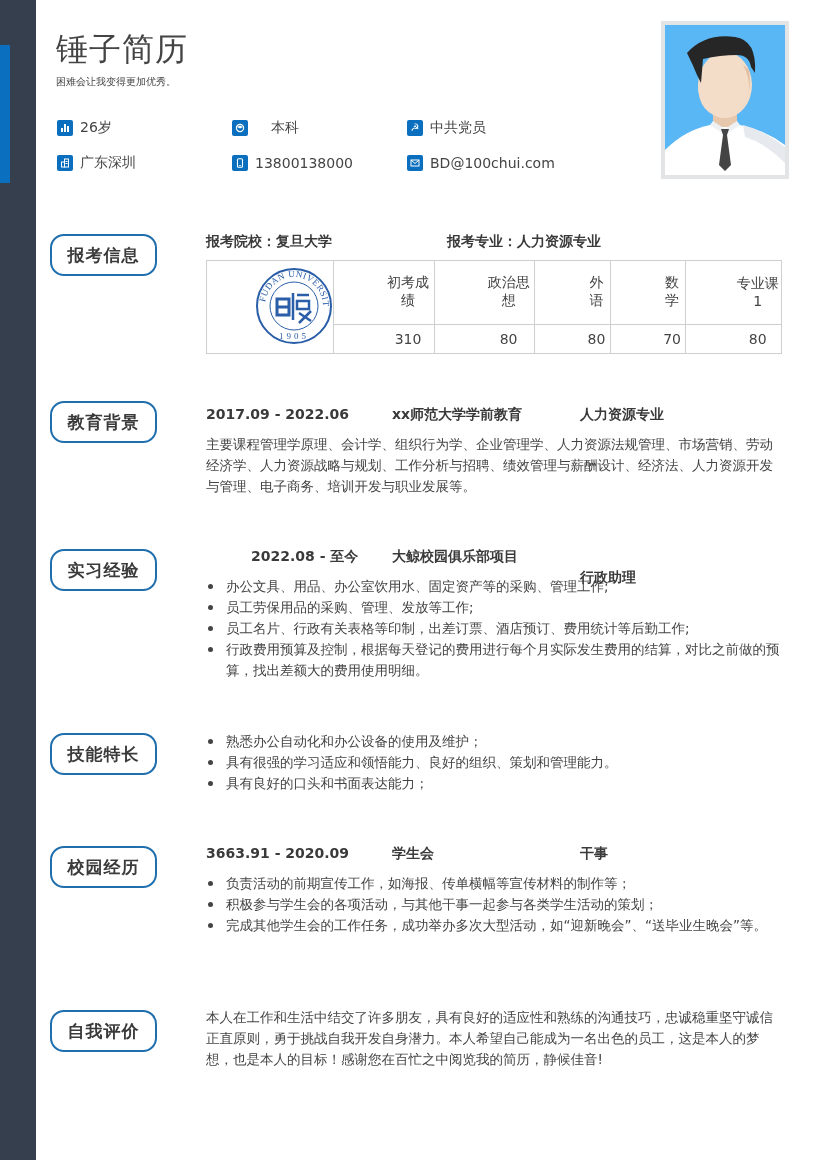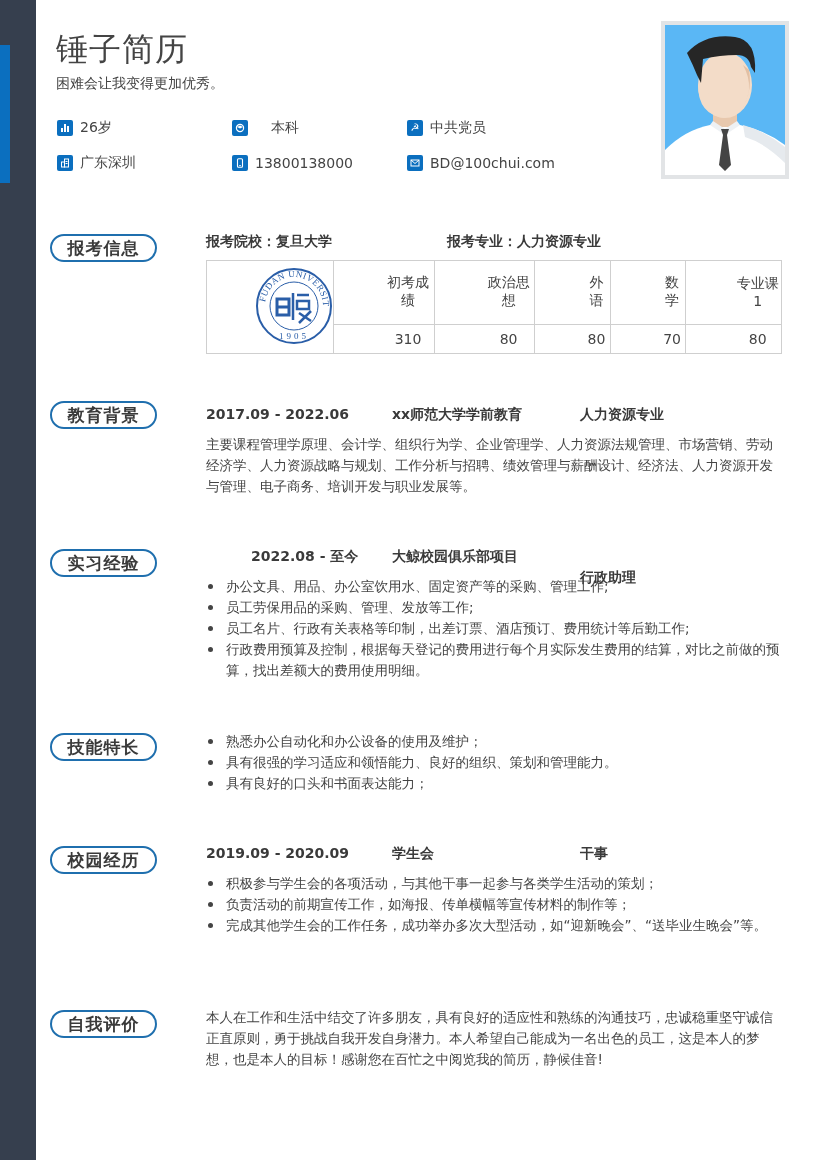--- a/index.html
+++ b/index.html
@@ -2,28 +2,28 @@
 <html><head>
 <meta charset="utf-8">
 <style>
   * { box-sizing: border-box; margin: 0; padding: 0; }
   html, body { width: 820px; height: 1160px; background: #ffffff; overflow: hidden; }
   body { position: relative; font-family: "DejaVu Sans", "Liberation Sans", sans-serif; color: #444; }
   .sidebar { position: absolute; left: 0; top: 0; width: 36px; height: 1160px; background: #363f4e; }
   .sidebar-accent { position: absolute; left: 0; top: 45px; width: 10px; height: 138px; background: #0b6fbf; }
 
   .name { position: absolute; left: 56px; top: 28px; font-size: 32px; color: #444; font-weight: normal; letter-spacing: 1px; }
-  .motto { position: absolute; left: 56px; top: 75px; font-size: 14px; color: #444; }
+  .motto { position: absolute; left: 56px; top: 75px; font-size: 10px; color: #444; }
 
   .info { position: absolute; font-size: 14px; color: #444; display: flex; align-items: center; height: 20px; }
   .info .ico { width: 16px; height: 16px; background: #0b6fbf; border-radius: 2px; color: #fff; font-size: 10px; display: inline-flex; align-items: center; justify-content: center; margin-right: 7px; line-height: 1; }
 
   .photo { position: absolute; left: 661px; top: 21px; width: 128px; height: 158px; border: 4px solid #e2e4e6; background: #5ab7f5; overflow: hidden; }
 
-  .tag { position: absolute; left: 50px; width: 107px; height: 28px; border: 2.5px solid #1f6fae; border-radius: 14px; font-size: 17px; font-weight: bold; color: #3a3a3a; display: flex; align-items: center; justify-content: center; letter-spacing: 1px; background: #fff; }
+  .tag { position: absolute; left: 50px; width: 107px; height: 42px; border: 2.5px solid #1f6fae; border-radius: 14px; font-size: 17px; font-weight: bold; color: #3a3a3a; display: flex; align-items: center; justify-content: center; letter-spacing: 1px; background: #fff; }
 
   .sec-text { position: absolute; left: 206px; width: 576px; font-size: 13.5px; color: #444; line-height: 21px; }
   .head-row { position: absolute; left: 206px; font-size: 14px; font-weight: bold; color: #3a3a3a; height: 20px; }
   .head-row span { position: absolute; top: 0; white-space: nowrap; }
 
   ul.bullets { list-style: none; }
   ul.bullets li { position: relative; padding-left: 20px; }
   ul.bullets li::before { content: ""; position: absolute; left: 2px; top: 8px; width: 5px; height: 5px; border-radius: 50%; background: #444; }
 
   table.scores { position: absolute; left: 206px; top: 260px; width: 576px; height: 94px; border-collapse: collapse; font-size: 14px; color: #444; }
@@ -167,24 +167,24 @@
 
 <div class="tag" style="top:733px;">技能特长</div>
 <ul class="sec-text bullets" style="top:731px;">
   <li>熟悉办公自动化和办公设备的使用及维护；</li>
   <li>具有很强的学习适应和领悟能力、良好的组织、策划和管理能力。</li>
   <li>具有良好的口头和书面表达能力；</li>
 </ul>
 
 <div class="tag" style="top:846px;">校园经历</div>
 <div class="head-row" style="top:845px;">
-  <span style="left:0;">2019.09 - 2020.09</span>
+  <span style="left:0;">3663.91 - 2020.09</span>
   <span style="left:186px;">学生会</span>
   <span style="left:374px;">干事</span>
 </div>
 <ul class="sec-text bullets" style="top:873px;">
+  <li>负责活动的前期宣传工作，如海报、传单横幅等宣传材料的制作等；</li>
   <li>积极参与学生会的各项活动，与其他干事一起参与各类学生活动的策划；</li>
-  <li>负责活动的前期宣传工作，如海报、传单横幅等宣传材料的制作等；</li>
   <li>完成其他学生会的工作任务，成功举办多次大型活动，如“迎新晚会”、“送毕业生晚会”等。</li>
 </ul>
 
 <div class="tag" style="top:1010px;">自我评价</div>
 <div class="sec-text" style="top:1007px;">本人在工作和生活中结交了许多朋友，具有良好的适应性和熟练的沟通技巧，忠诚稳重坚守诚信正直原则，勇于挑战自我开发自身潜力。本人希望自己能成为一名出色的员工，这是本人的梦想，也是本人的目标！感谢您在百忙之中阅览我的简历，静候佳音!</div>
 
 </body></html>

